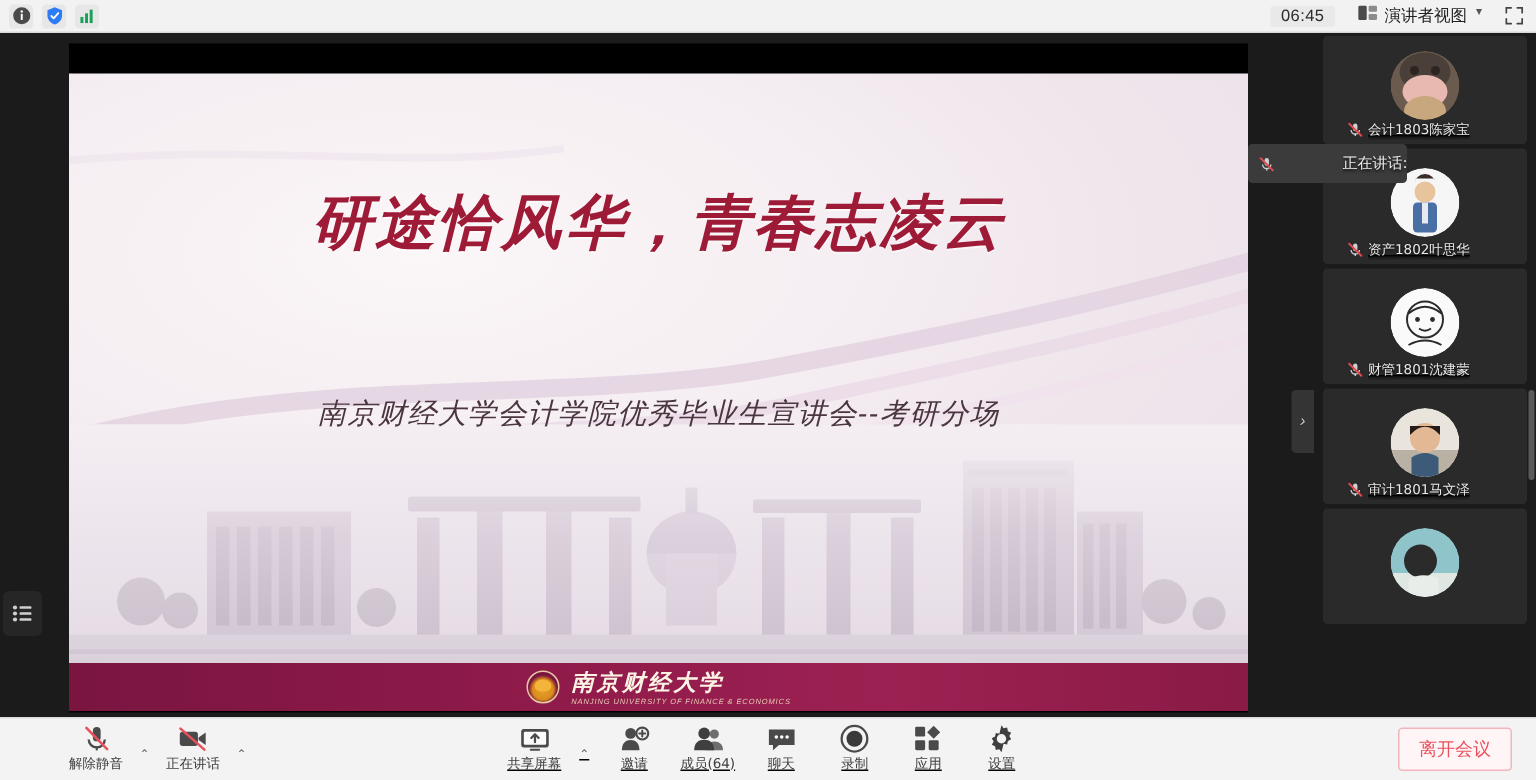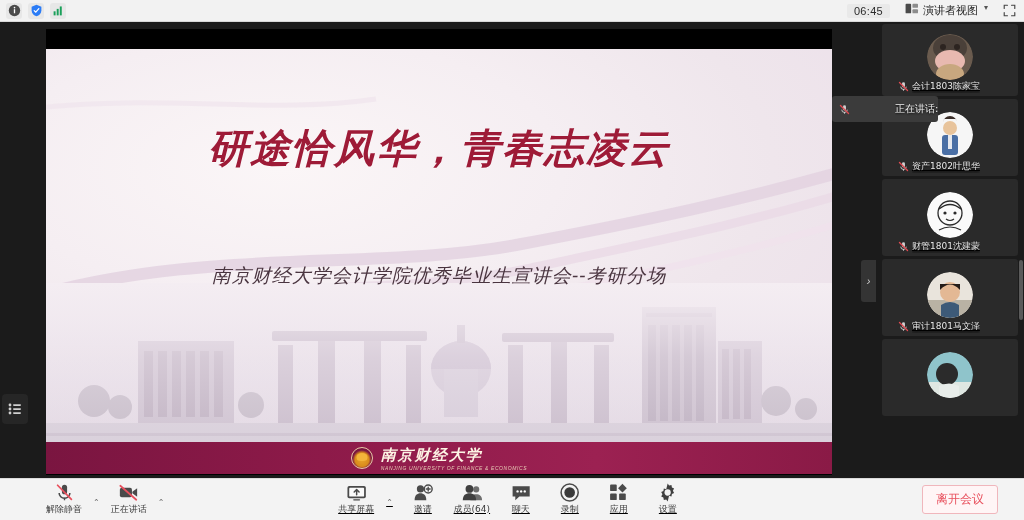--- a/index.html
+++ b/index.html
@@ -199,21 +199,21 @@
     min-width: 46px; height: 40px; padding: 0 4px;
     cursor: pointer;
   }
   .tb-label { font-size: 9px; color: #3c3c3c; margin-top: 1px; white-space: nowrap;
               font-family: "DejaVu Sans", sans-serif; }
   .tb-arrow { font-size: 8px; color: #6a6a6a; padding: 0 4px; align-self: center;
               margin-top: 6px; }
   .tb-left { padding-left: 10px; gap: 2px; margin-left: 31px; }
   .tb-center { position: absolute; left: 50%; transform: translateX(-50%);
                display: flex; align-items: flex-end; gap: 3px; text-decoration: underline; }
-  .tb-right { margin-left: auto; padding-right: 26px; }
+  .tb-right { margin-left: auto; padding-right: 16px; }
   .leave-btn {
     border: 1px solid #f0b6bc; color: #e8505d;
     background: #fff5f6;
     font-size: 12px; padding: 5px 13px; border-radius: 3px;
     font-family: "DejaVu Sans", sans-serif;
     cursor: pointer;
   }
   svg { overflow: visible; }
 </style>
 </head>

